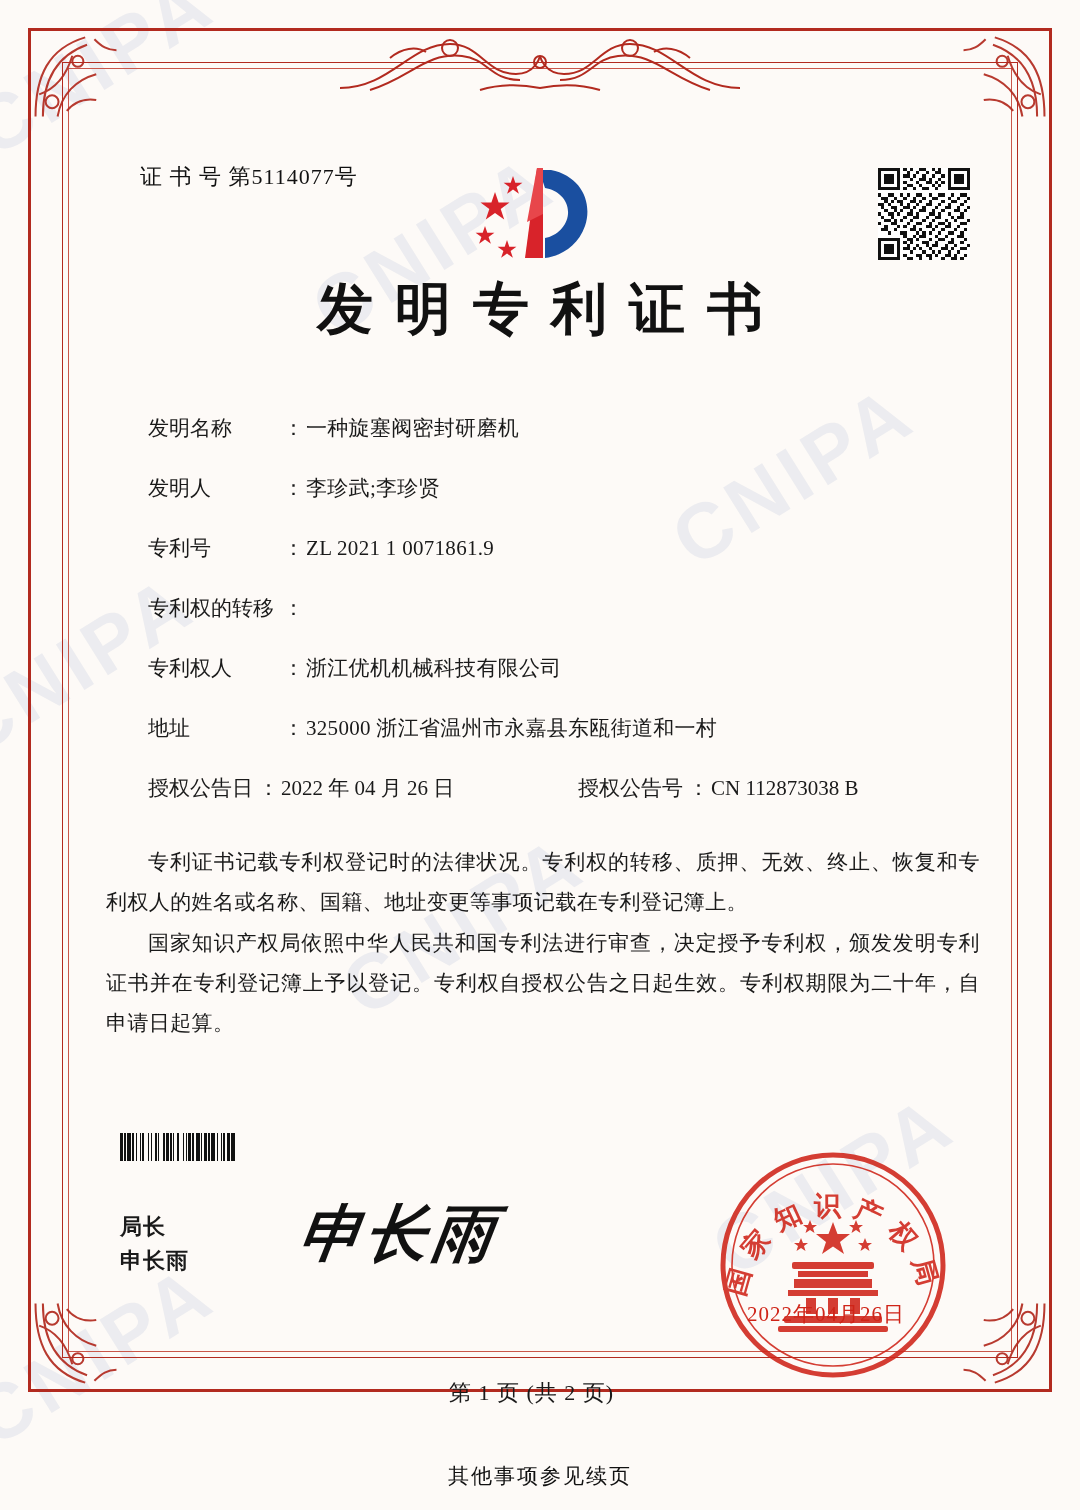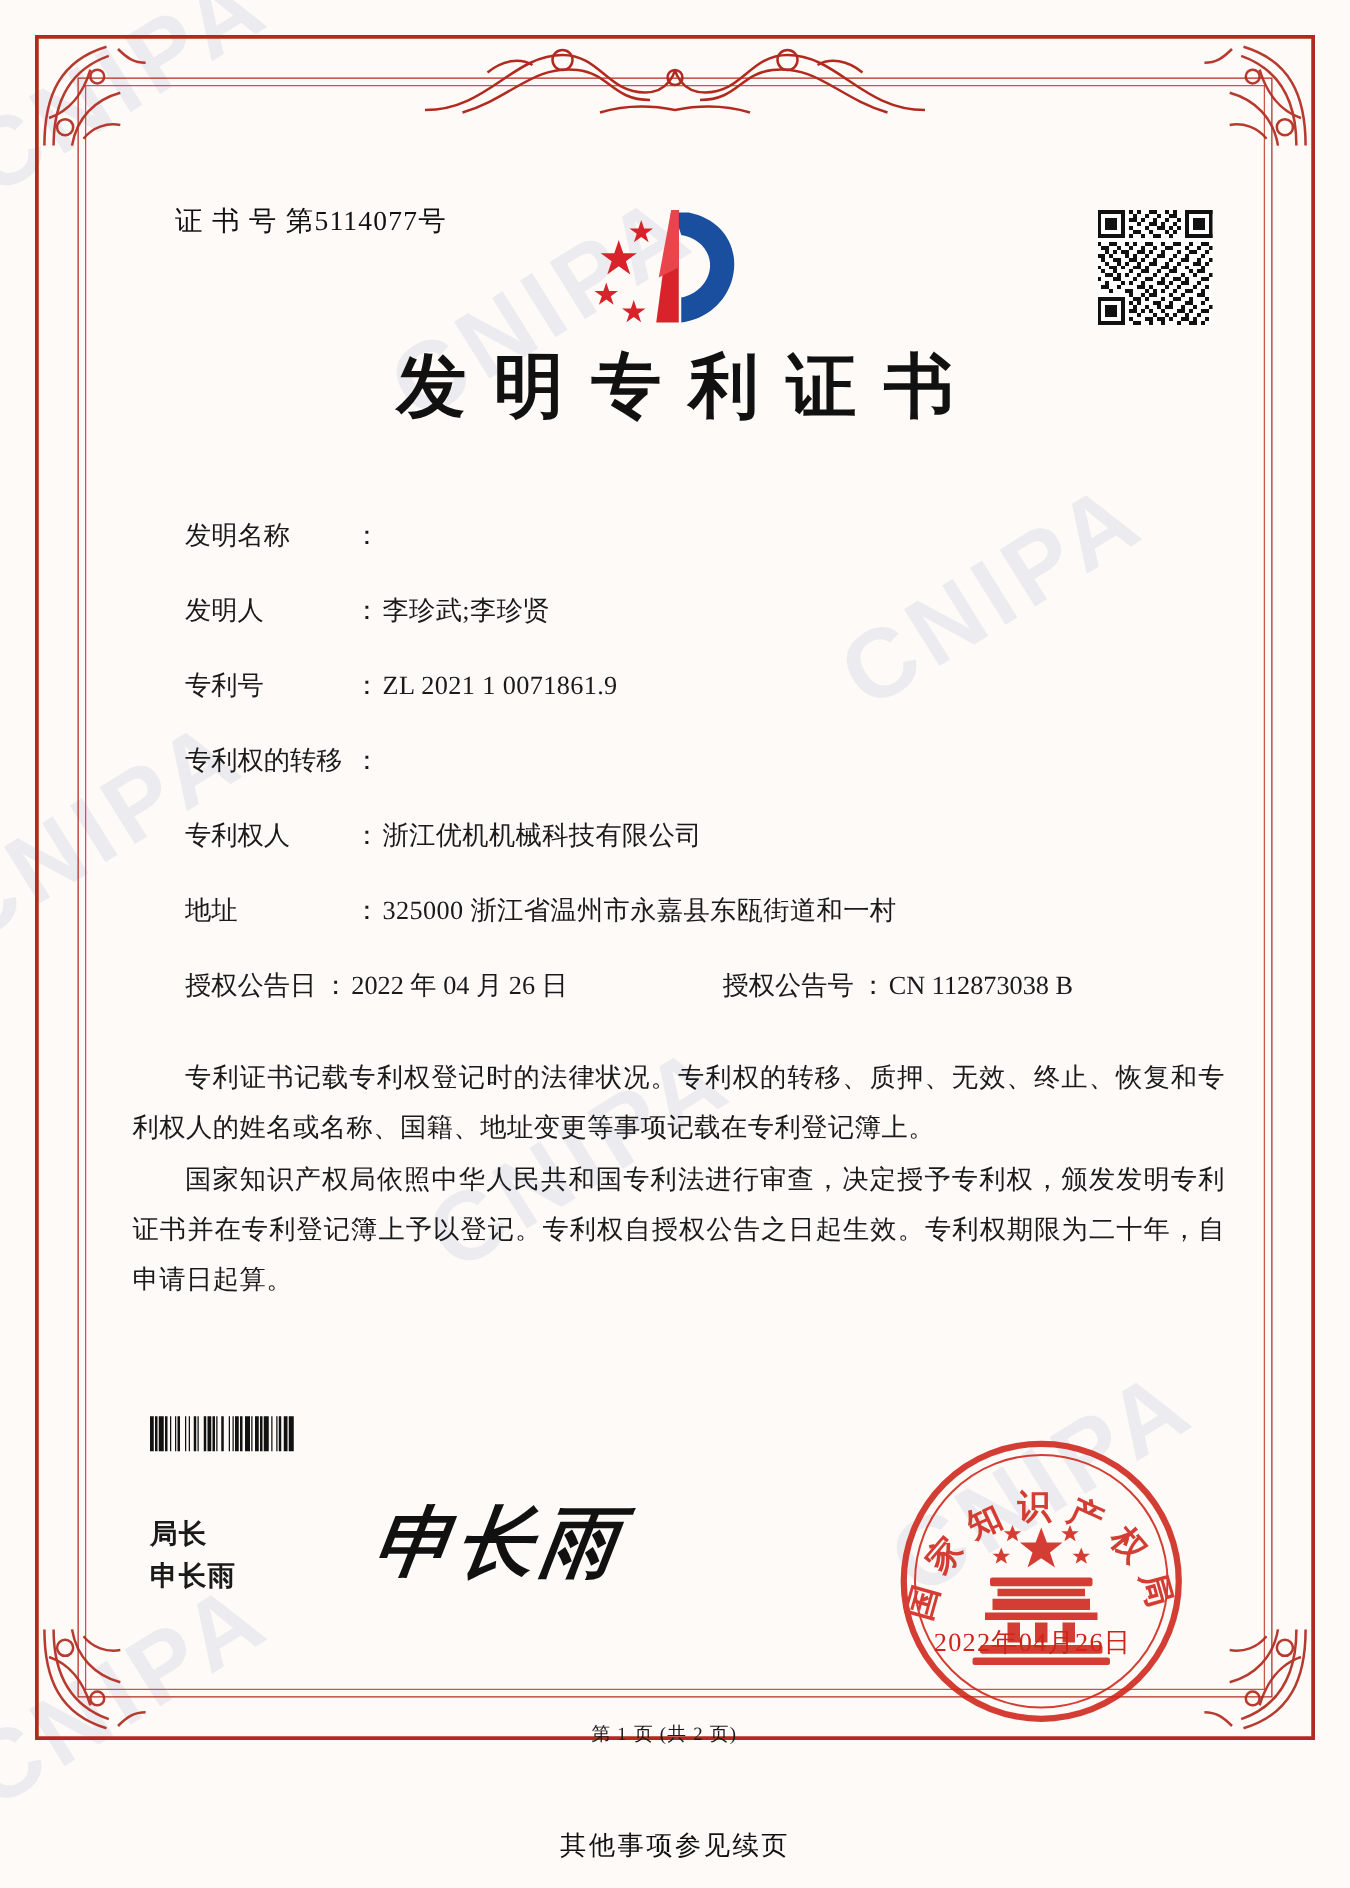--- a/index.html
+++ b/index.html
@@ -195,21 +195,21 @@
     color:#cf2418;
     letter-spacing:1px;
     font-family:"Liberation Serif",serif;
   }
 
   
   .page-no{
     position:absolute;
     left:0;right:17px;top:1378px;
     text-align:center;
-    font-size:15px;
+    font-size:22px;
     z-index:4;
     letter-spacing:1px;
   }
   .footer-note{
     position:absolute;
     left:0;right:0;top:1462px;
     text-align:center;
     font-size:21px;
     z-index:4;
     letter-spacing:2px;
@@ -547,20 +547,21 @@
     </svg>
   </div>
 
   <div class="title">发明专利证书</div>
 
   <div class="fields">
 
     <div class="field-row">
       <span class="f-label">发明名称</span>
       <span class="f-colon">：</span>
+      <span class="f-value">一种旋塞阀密封研磨机</span>
     </div>
 
     <div class="field-row">
       <span class="f-label">发明人</span>
       <span class="f-colon">：</span>
       <span class="f-value">李珍武;李珍贤</span>
     </div>
 
     <div class="field-row">
       <span class="f-label">专利号</span>

